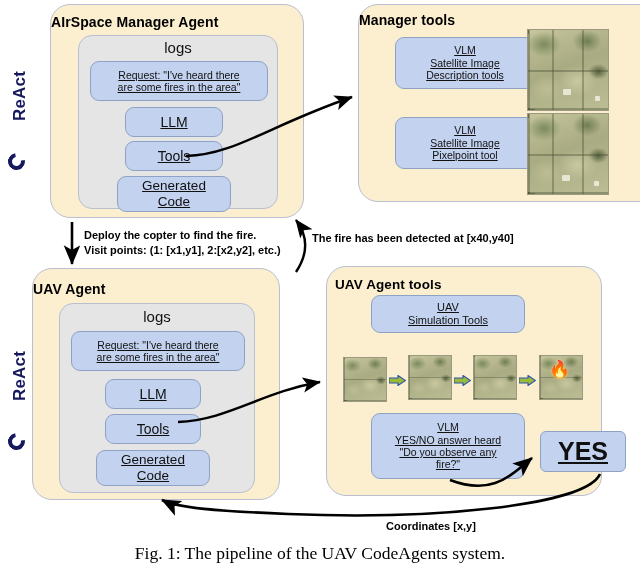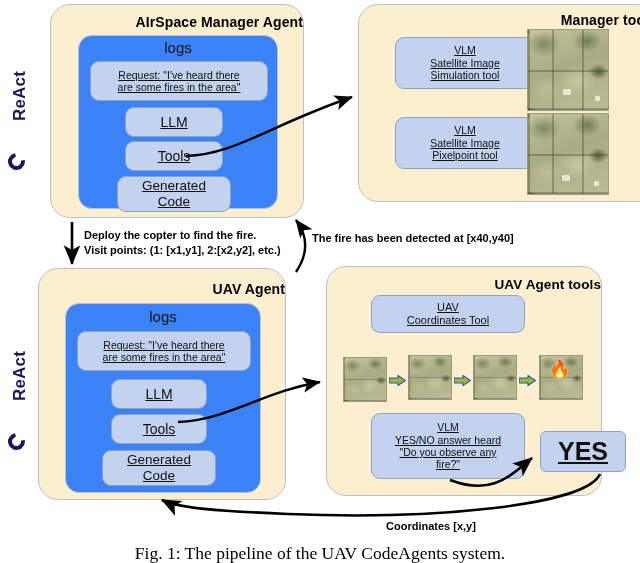--- a/index.html
+++ b/index.html
@@ -25,28 +25,28 @@
     position: absolute;
     background: #fcefd0;
     border: 1.6px solid #b9bfd0;
     border-radius: 20px;
     box-sizing: border-box;
   }
   .panel-title {
     position: absolute;
     left: 0;
     right: 0;
-    text-align: right;
+    text-align: left;
     font-weight: bold;
     color: #000;
     letter-spacing: 0.1px;
   }
   .logs-box {
     position: absolute;
-    background: #3b82f6;
+    background: #e5e5e5;
     border: 1.5px solid #b9bfd0;
     border-radius: 14px;
     box-sizing: border-box;
   }
   .logs-title {
     position: absolute;
     left: 0;
     right: 0;
     text-align: center;
     font-size: 15px;
@@ -210,21 +210,21 @@
       </div>
     </div>
   </div>
 
   <div class="panel" style="left:358px; top:4px; width:300px; height:198px;">
     <div class="panel-title" style="top:7px; font-size:14px;">Manager tools</div>
 
     <div class="bluebox" style="left:36px; top:32px; width:140px; height:52px; font-size:10.5px;">
       <span class="ln">VLM</span>
       <span class="ln">Satellite Image</span>
-      <span class="ln">Simulation tool</span>
+      <span class="ln">Description tools</span>
     </div>
 
     <div class="sat" style="left:168px; top:24px; width:82px; height:82px;">
       <div class="sat-spot" style="left:44%; top:74%; width:8px; height:6px;"></div>
       <div class="sat-spot" style="left:84%; top:82%; width:5px; height:5px;"></div>
     </div>
 
     <div class="bluebox" style="left:36px; top:112px; width:140px; height:52px; font-size:10.5px;">
       <span class="ln">VLM</span>
       <span class="ln">Satellite Image</span>
@@ -243,21 +243,21 @@
   </div>
 
   <div class="annot" style="left:312px; top:231px;">
     <span>The fire has been detected at [x40,y40]</span>
   </div>
 
   <div class="annot" style="left:386px; top:519px;">
     <span>Coordinates [x,y]</span>
   </div>
 
-  <div class="panel" style="left:38px; top:268px; width:248px; height:232px;padding-left:24px;">
+  <div class="panel" style="left:32px; top:268px; width:248px; height:232px;padding-left:24px;">
     <div class="panel-title" style="top:12px; font-size:14px;">UAV Agent</div>
 
     <div class="logs-box" style="left:26px; top:34px; width:196px; height:190px;">
       <div class="logs-title" style="top:4px;">logs</div>
 
       <div class="bluebox" style="left:11px; top:27px; width:174px; height:40px; font-size:10.5px;">
         <span class="ln">Request: "I've heard there</span>
         <span class="ln">are some fires in the area"</span>
       </div>
 
@@ -274,21 +274,21 @@
         <span class="ln">Code</span>
       </div>
     </div>
   </div>
 
   <div class="panel" style="left:326px; top:266px; width:276px; height:230px;">
     <div class="panel-title" style="top:10px; font-size:13.5px;padding-left:8px;">UAV Agent tools</div>
 
     <div class="bluebox" style="left:44px; top:28px; width:154px; height:38px; font-size:11px;">
       <span class="ln">UAV</span>
-      <span class="ln">Coordinates Tool</span>
+      <span class="ln">Simulation Tools</span>
     </div>
 
     <div style="position:absolute; left:16px; top:88px; width:244px; height:50px;">
       <div class="sat" style="left:0px; top:2px; width:44px; height:45px;"></div>
       <svg class="seq-arrow" style="left:46px; top:20px;" viewBox="0 0 17 11">
         <polygon points="0,3 9,3 9,0.5 16.5,5.5 9,10.5 9,8 0,8" fill="#9aba3c" stroke="#2c52a8" stroke-width="1.1"></polygon>
       </svg>
       <div class="sat" style="left:65px; top:0px; width:44px; height:45px;"></div>
       <svg class="seq-arrow" style="left:111px; top:20px;" viewBox="0 0 17 11">
         <polygon points="0,3 9,3 9,0.5 16.5,5.5 9,10.5 9,8 0,8" fill="#9aba3c" stroke="#2c52a8" stroke-width="1.1"></polygon>

